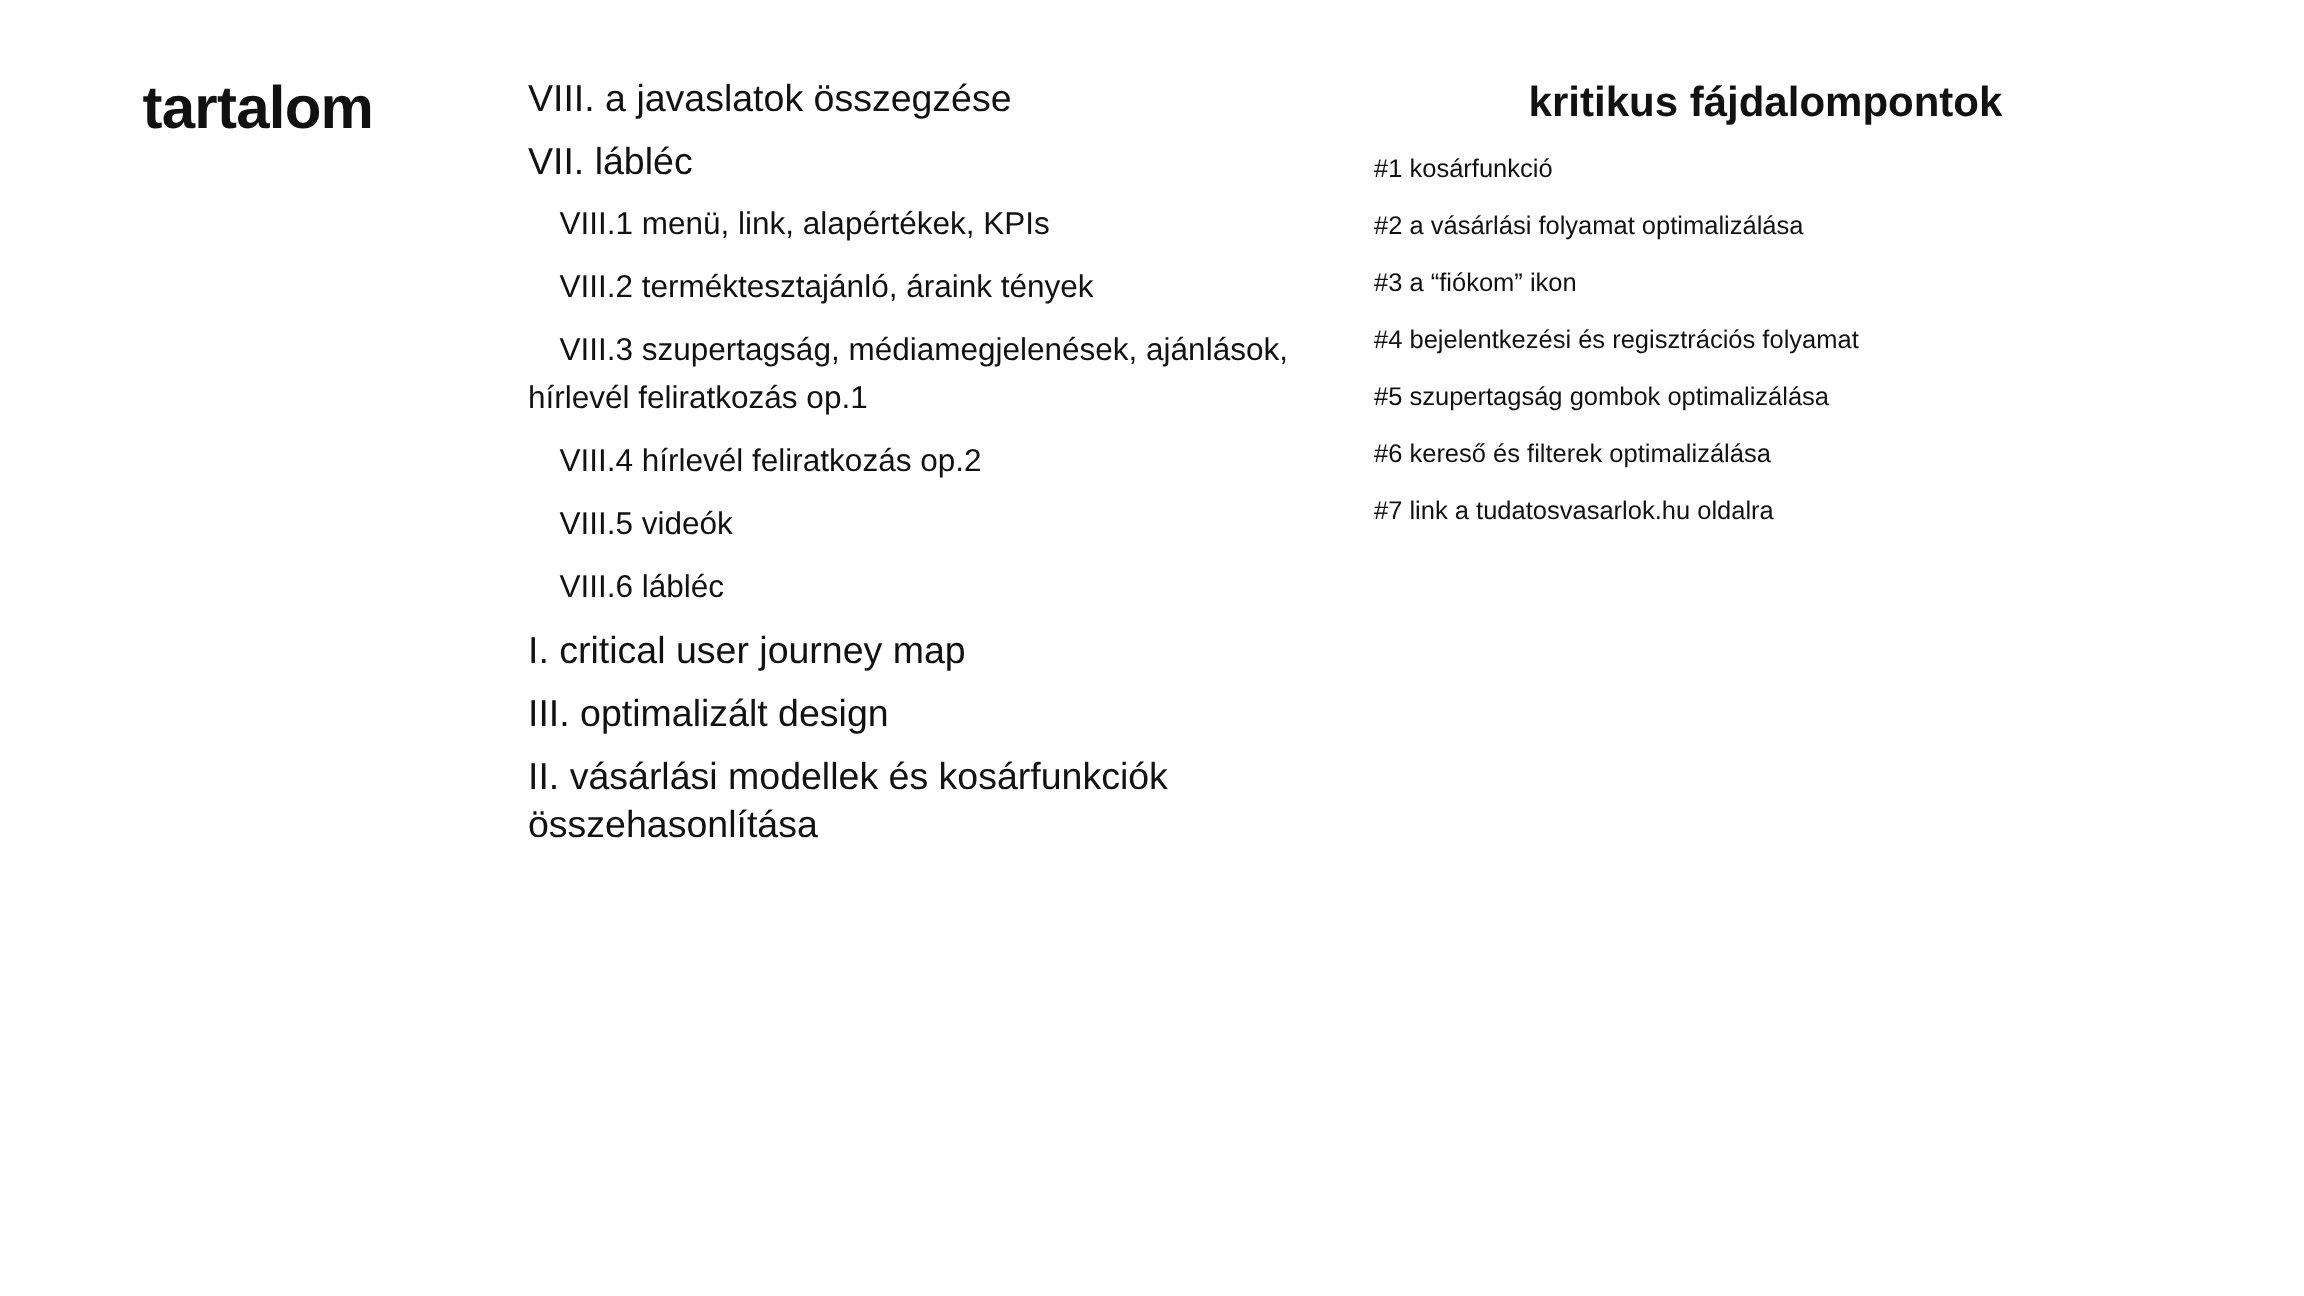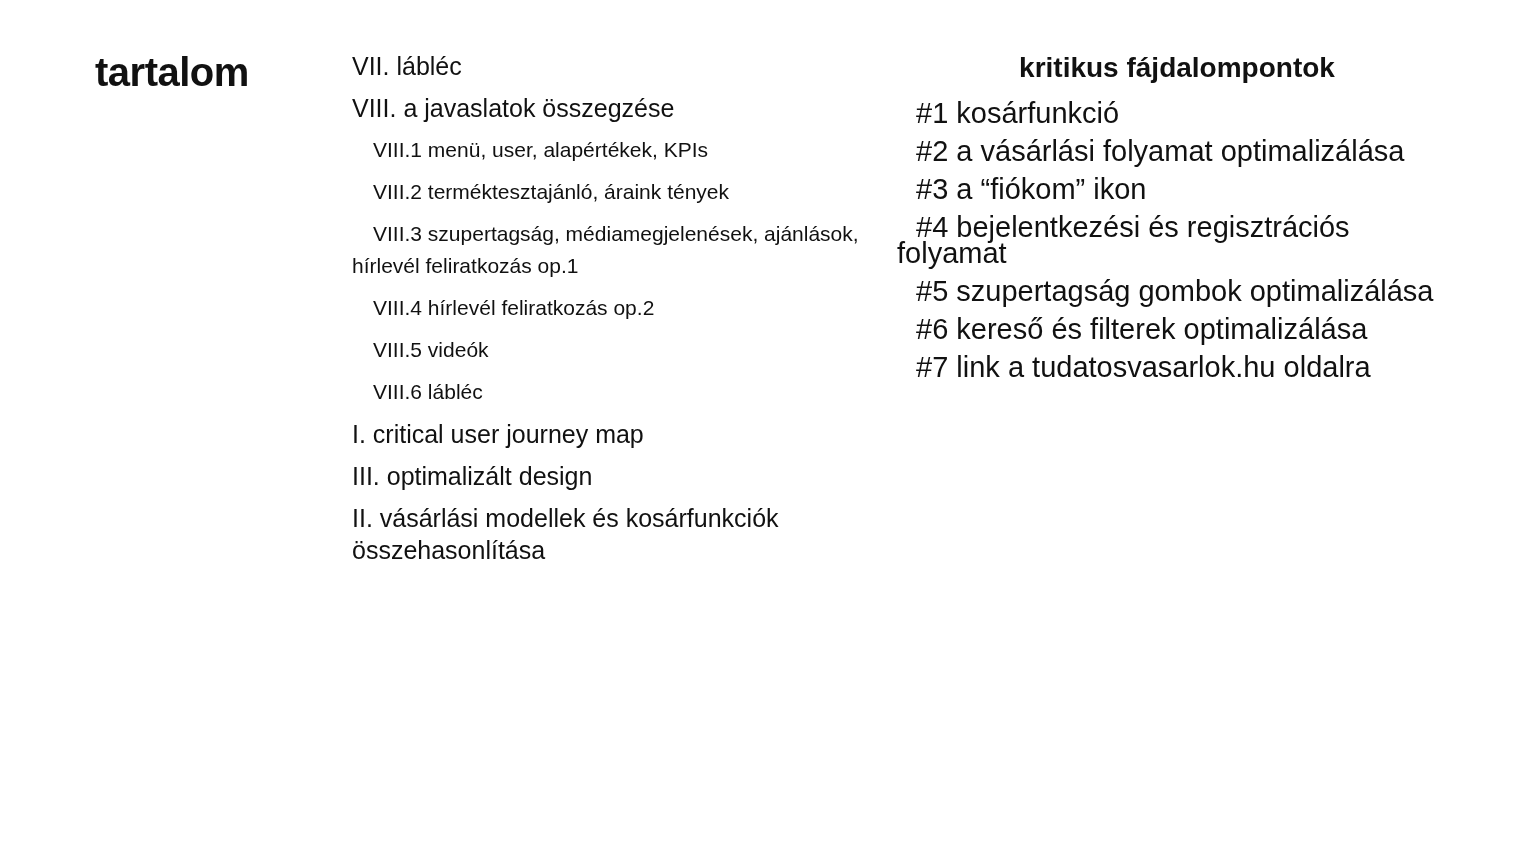--- a/index.html
+++ b/index.html
@@ -56,37 +56,37 @@
     width: 560px;
   }
   .pain-column .pain-heading {
     font-size: 28px;
     font-weight: 700;
     line-height: 36px;
     margin: 0 0 14px 0;
     text-align: center;
   }
   .pain-column .item {
-    font-size: 29px;
+    font-size: 17px;
     line-height: 26px;
     margin: 0 0 12px 0;
     text-indent: 19px;
   }
 </style>
 </head>
 <body>
 
 <div class="slide">
 
   <div class="title">tartalom</div>
 
   <div class="toc-column">
+    <div class="l1">VIII. a javaslatok összegzése</div>
     <div class="l1">VII. lábléc</div>
-    <div class="l1">VIII. a javaslatok összegzése</div>
-    <div class="l2">VIII.1 menü, user, alapértékek, KPIs</div>
+    <div class="l2">VIII.1 menü, link, alapértékek, KPIs</div>
     <div class="l2">VIII.2 terméktesztajánló, áraink tények</div>
     <div class="l2">VIII.3 szupertagság, médiamegjelenések, ajánlások, hírlevél feliratkozás op.1</div>
     <div class="l2">VIII.4 hírlevél feliratkozás op.2</div>
     <div class="l2">VIII.5 videók</div>
     <div class="l2">VIII.6 lábléc</div>
     <div class="l1">I. critical user journey map</div>
     <div class="l1">III. optimalizált design</div>
     <div class="l1">II. vásárlási modellek és kosárfunkciók összehasonlítása</div>
   </div>
 

